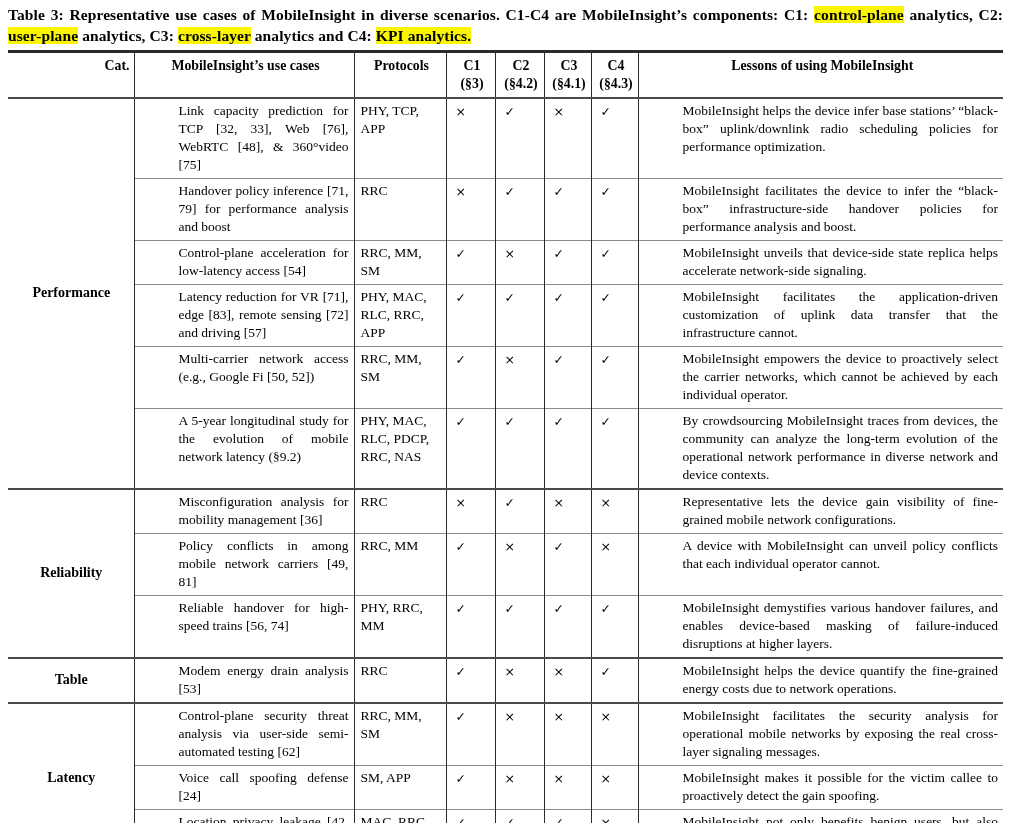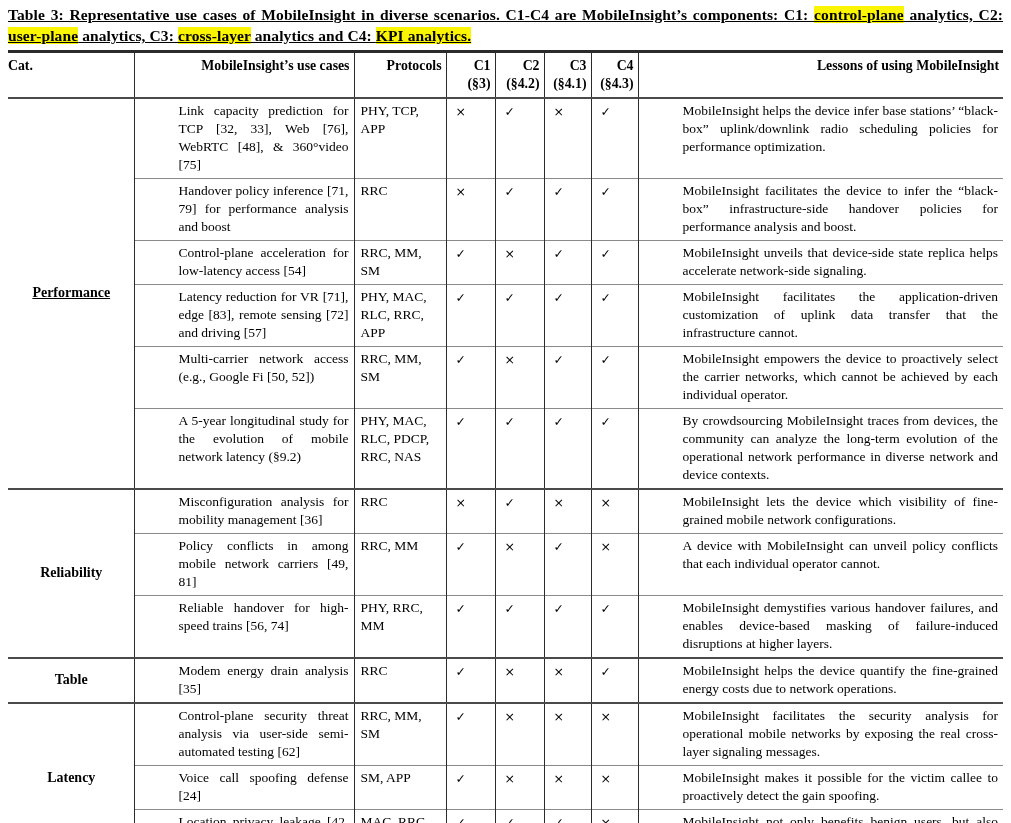--- a/index.html
+++ b/index.html
@@ -17,57 +17,56 @@
     color:var(--ink);
   }
   .page{padding:4px 8px 0 8px;}
   .caption{
     font-weight:bold;
     font-size:15.5px;
     line-height:21px;
     text-align:justify;
     letter-spacing:0.1px;
     margin-bottom:4px;
-    text-decoration:underline;
   }
   .caption .hl{background:var(--hl);}
   table{
     width:995px;
     border-collapse:collapse;
     table-layout:fixed;
     border-top:3px solid var(--rule-dark);
     border-bottom:5px double var(--rule-dark);
     font-size:13.5px;
     line-height:18px;
   }
   col.c-cat{width:126px;}
   col.c-use{width:220px;}
   col.c-proto{width:92px;}
   col.c-m1{width:49px;}
   col.c-m2{width:49px;}
   col.c-m3{width:47px;}
   col.c-m4{width:47px;}
   col.c-less{width:auto;}
   th{
-    font-weight:bold;text-align:right;vertical-align:top;
+    font-weight:bold;text-align:center;vertical-align:top;
     padding:4px 4px 4px 7px;font-size:13.8px;line-height:18px;
   }
-  th.cat-h{text-align:left;padding-left:0;}
+  th.cat-h{text-align:right;padding-left:0;}
   th .sub{font-weight:bold;}
   thead tr{border-bottom:2px solid var(--rule-mid);}
   td{vertical-align:top;padding:3px 5px 4px 6px;}
   .vline{border-left:1px solid var(--rule-dark);}
   tbody tr.group-start td{border-top:2px solid var(--rule-mid);}
   tbody tr.group-start.first td{border-top:0;}
   tbody tr.row-inner td{border-top:1px solid var(--rule-gray);}
   td.cat-cell{
     font-weight:bold;text-align:center;vertical-align:middle;
     font-size:14px;border-top:2px solid var(--rule-mid);
   }
-  tbody tr.first td.cat-cell{border-top:0;text-decoration:underline;}
+  tbody tr.first td.cat-cell{border-top:0;}
   td.use-case-cell,td.lesson-cell{text-align:justify;padding-left:44px;}
   td.protocols-cell{padding-right:2px;}
   td.mark-cell{font-size:14px;padding-left:9px;font-family:"DejaVu Sans",sans-serif;font-size:12.5px;padding-top:4px;}
 </style>
 </head>
 <body>
 
 <div class="page">
   <p class="caption" id="caption"><span>Table 3: Representative use cases of MobileInsight in diverse scenarios. C1-C4 are MobileInsight’s components: C1: </span><span class="hl">control-plane</span><span> analytics, C2: </span><span class="hl">user-plane</span><span> analytics, C3: </span><span class="hl">cross-layer</span><span> analytics and C4: </span><span class="hl">KPI analytics.</span></p>
   <table>
@@ -170,21 +169,21 @@
           <td class="lesson-cell vline">By crowdsourcing MobileInsight traces from devices, the community can analyze the long-term evolution of the operational network performance in diverse network and device contexts.</td>
         </tr>
         <tr class="group-start">
           <td rowspan="3" class="cat-cell">Reliability</td>
           <td class="use-case-cell vline">Misconfiguration analysis for mobility management [36]</td>
           <td class="protocols-cell vline">RRC</td>
           <td class="mark-cell vline">×</td>
           <td class="mark-cell vline">✓</td>
           <td class="mark-cell vline">×</td>
           <td class="mark-cell vline">×</td>
-          <td class="lesson-cell vline">MobileInsight lets the device which visibility of fine-grained mobile network configurations.</td>
+          <td class="lesson-cell vline">Representative lets the device gain visibility of fine-grained mobile network configurations.</td>
         </tr>
         <tr class="row-inner">
           <td class="use-case-cell vline">Policy conflicts in among mobile network carriers [49, 81]</td>
           <td class="protocols-cell vline">RRC, MM</td>
           <td class="mark-cell vline">✓</td>
           <td class="mark-cell vline">×</td>
           <td class="mark-cell vline">✓</td>
           <td class="mark-cell vline">×</td>
           <td class="lesson-cell vline">A device with MobileInsight can unveil policy conflicts that each individual operator cannot.</td>
         </tr>
@@ -192,21 +191,21 @@
           <td class="use-case-cell vline">Reliable handover for high-speed trains [56, 74]</td>
           <td class="protocols-cell vline">PHY, RRC, MM</td>
           <td class="mark-cell vline">✓</td>
           <td class="mark-cell vline">✓</td>
           <td class="mark-cell vline">✓</td>
           <td class="mark-cell vline">✓</td>
           <td class="lesson-cell vline">MobileInsight demystifies various handover failures, and enables device-based masking of failure-induced disruptions at higher layers.</td>
         </tr>
         <tr class="group-start">
           <td rowspan="1" class="cat-cell">Table</td>
-          <td class="use-case-cell vline">Modem energy drain analysis [35]</td>
+          <td class="use-case-cell vline">Modem energy drain analysis [53]</td>
           <td class="protocols-cell vline">RRC</td>
           <td class="mark-cell vline">✓</td>
           <td class="mark-cell vline">×</td>
           <td class="mark-cell vline">×</td>
           <td class="mark-cell vline">✓</td>
           <td class="lesson-cell vline">MobileInsight helps the device quantify the fine-grained energy costs due to network operations.</td>
         </tr>
         <tr class="group-start">
           <td rowspan="3" class="cat-cell">Latency</td>
           <td class="use-case-cell vline">Control-plane security threat analysis via user-side semi-automated testing [62]</td>

